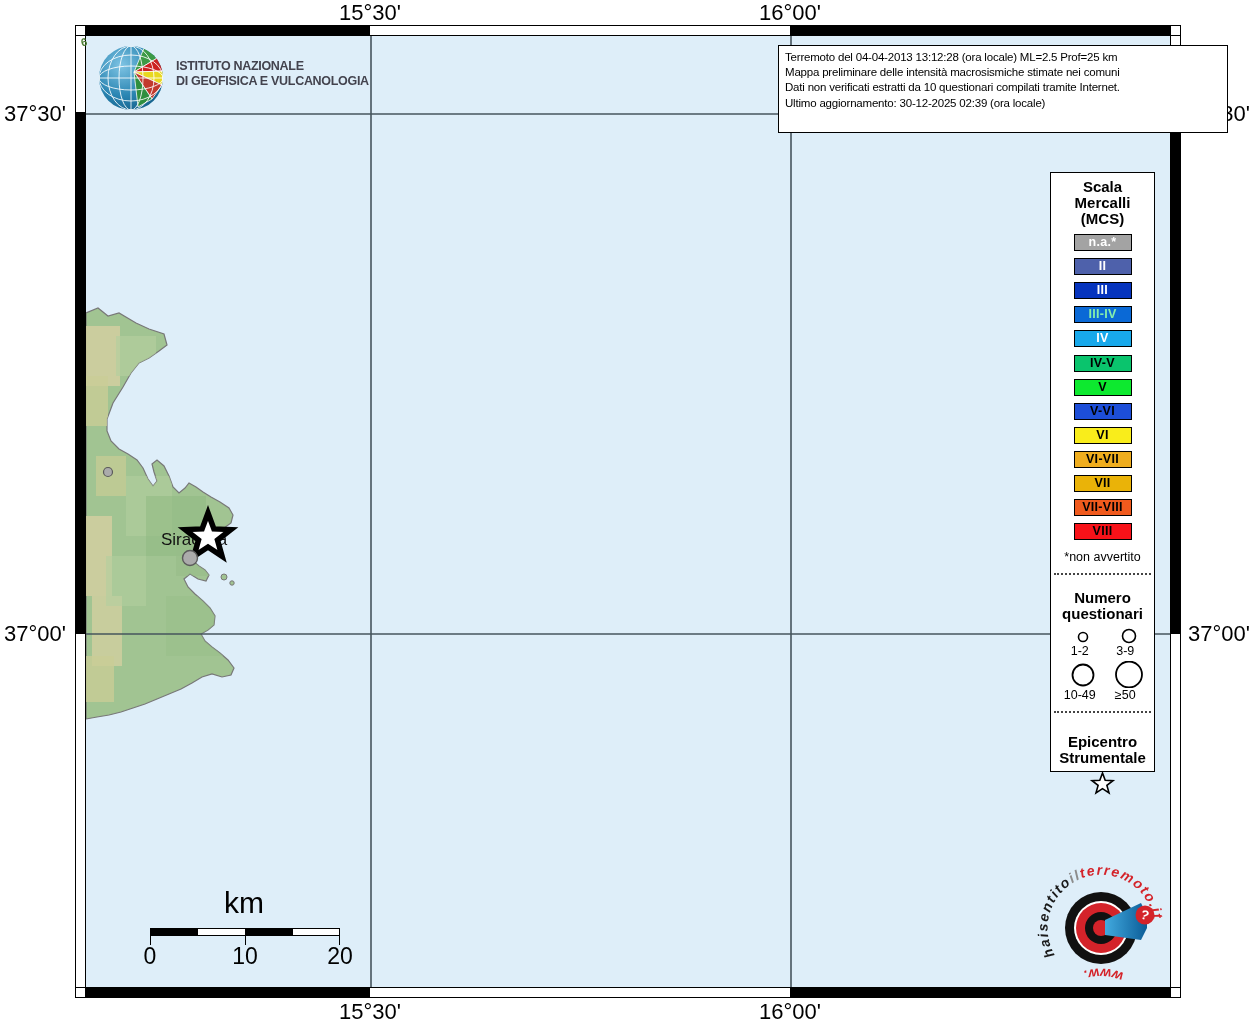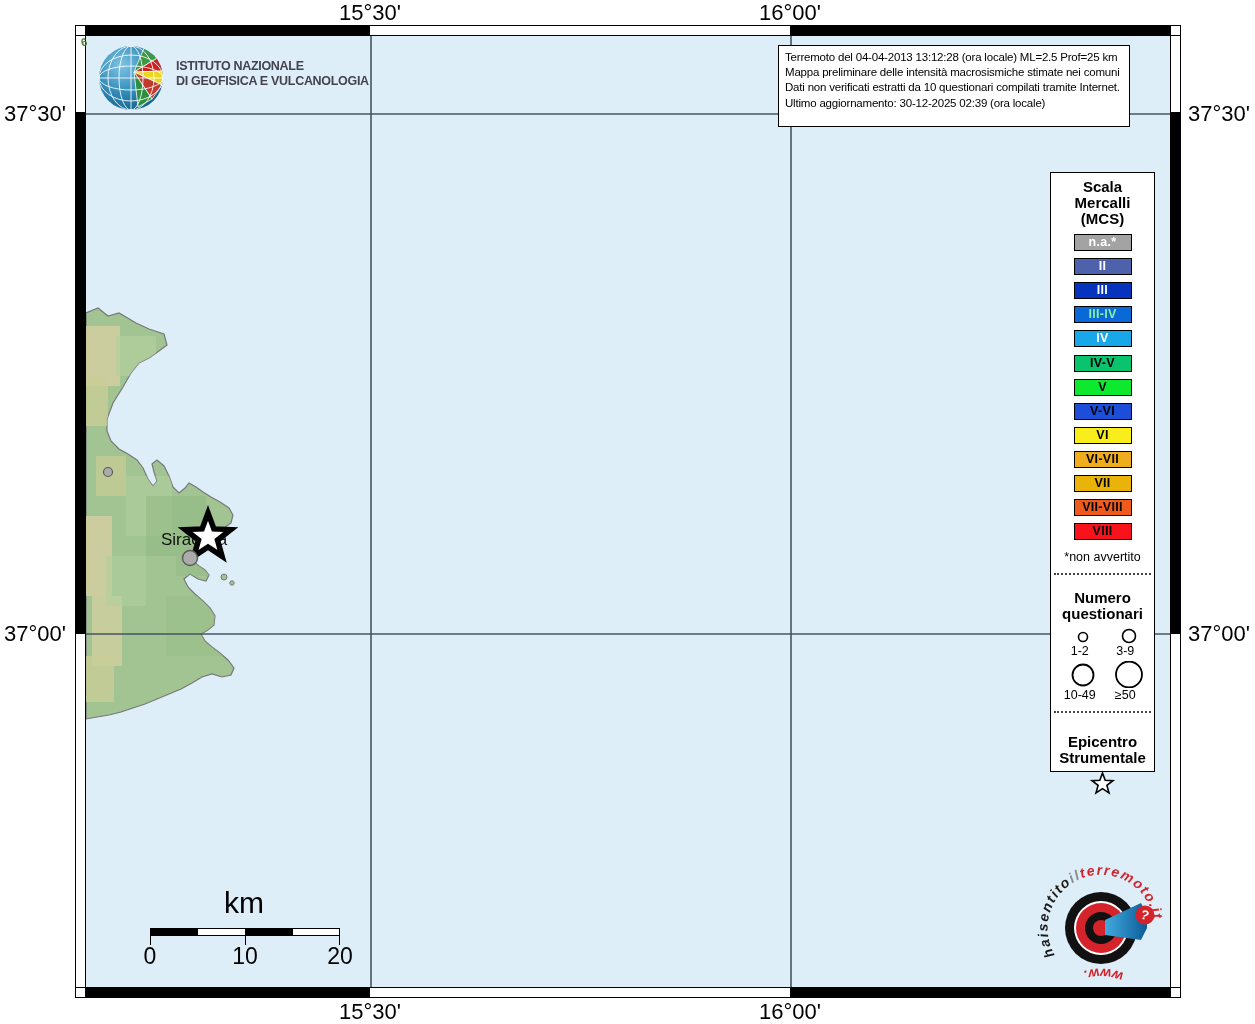--- a/index.html
+++ b/index.html
@@ -21,22 +21,22 @@
   #map-area{left:85px;top:35px;width:1086px;height:953px;background:#DEEEF9;
             box-sizing:border-box;border:1px solid #000;}
   #map-svg{position:absolute;left:0;top:0;}
   #stray-glyph{left:81px;top:36px;font-size:11px;font-weight:bold;color:#4b7d33;
                transform:rotate(-14deg);}
   
   #ingv-logo{left:96px;top:42px;width:260px;height:70px;}
   #ingv-text{position:absolute;left:80px;top:17px;font-weight:bold;color:#43434e;
              font-size:12.5px;line-height:15px;letter-spacing:-0.3px;white-space:nowrap;}
   
-  #info-box{left:778px;top:45px;width:352px;background:#fff;border:1px solid #000;
-            box-sizing:border-box;padding:4px 6px 15px 6px;font-size:11.5px;
+  #info-box{left:778px;top:45px;width:450px;background:#fff;border:1px solid #000;
+            box-sizing:border-box;padding:4px 6px 21px 6px;font-size:11.5px;
             letter-spacing:-0.2px;line-height:15.2px;white-space:nowrap;}
   
   #legend{left:1050px;top:172px;width:105px;height:600px;background:#fff;
           border:1px solid #000;box-sizing:border-box;text-align:center;}
   .leg-title{font-size:15px;font-weight:bold;line-height:16px;}
   #leg-title-block{margin-top:6px;}
   .leg-item{width:58px;height:17px;margin:7px auto 0 auto;border:1px solid #000;
             box-sizing:border-box;font-size:12.5px;font-weight:bold;line-height:15px;
             letter-spacing:0.3px;}
   #leg-footnote{margin-top:10px;font-size:12.5px;}

